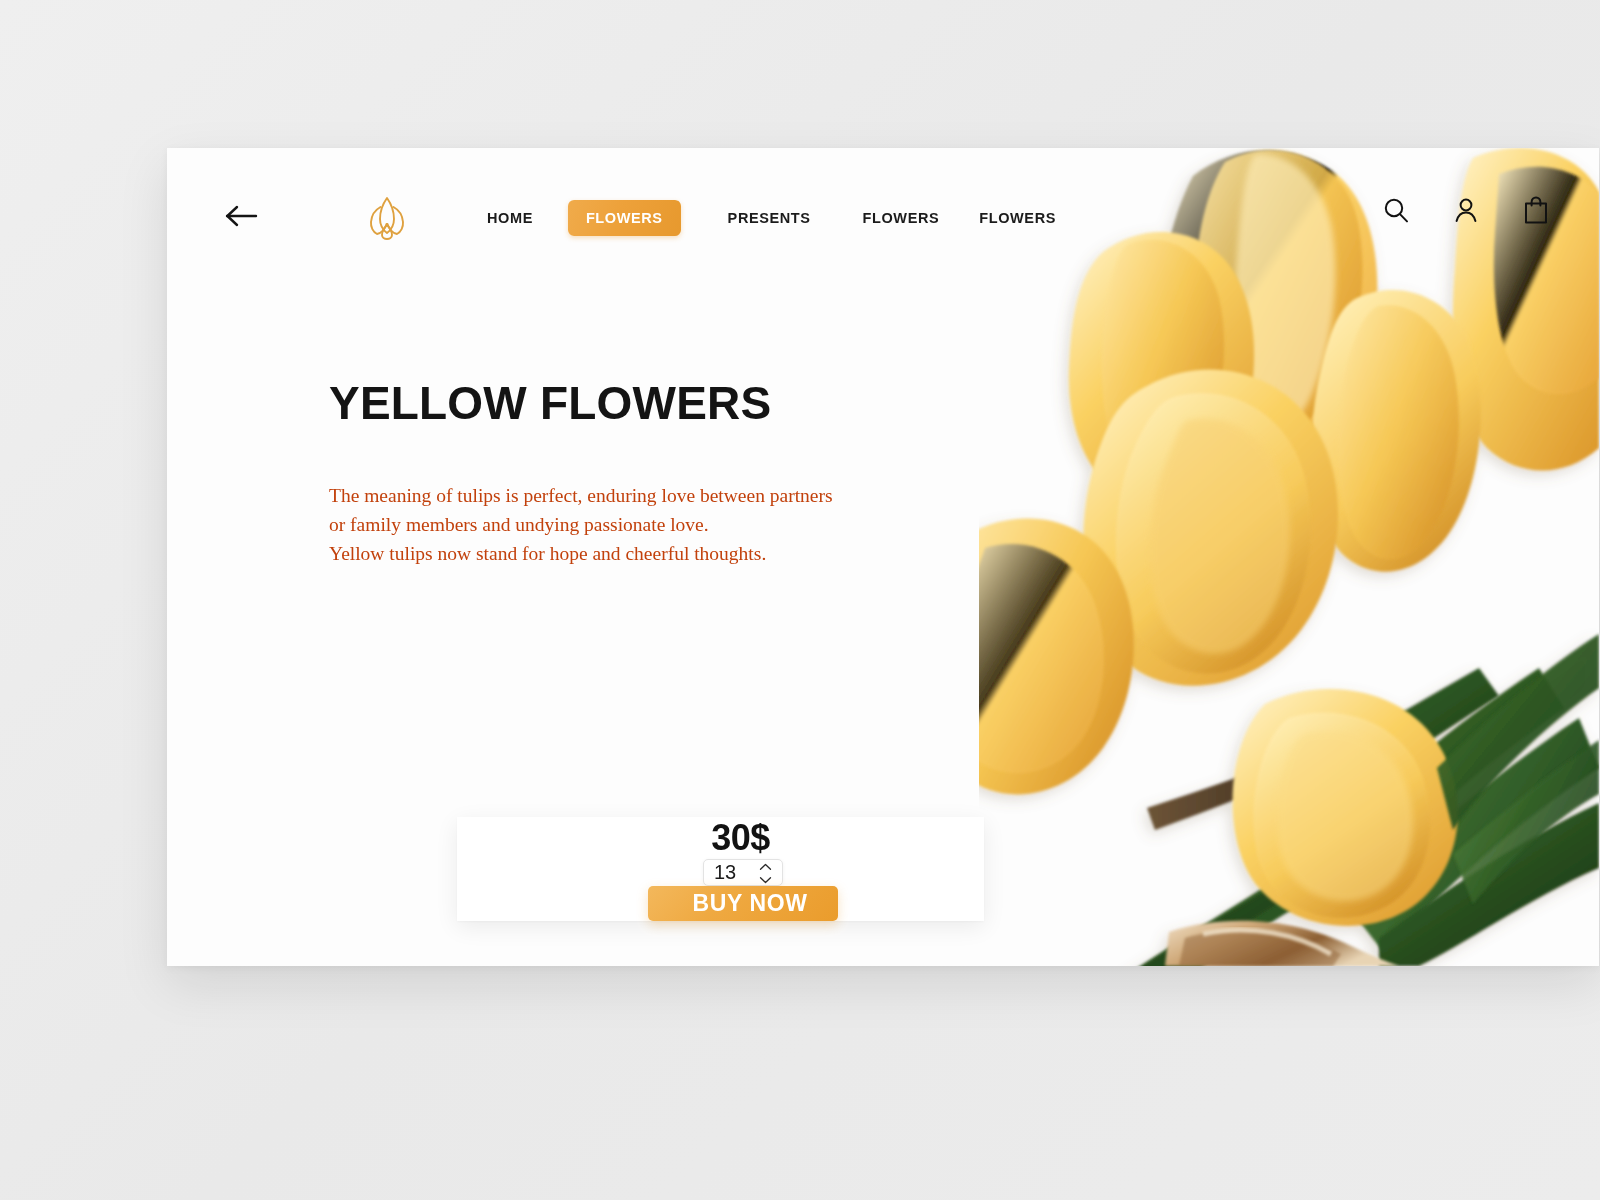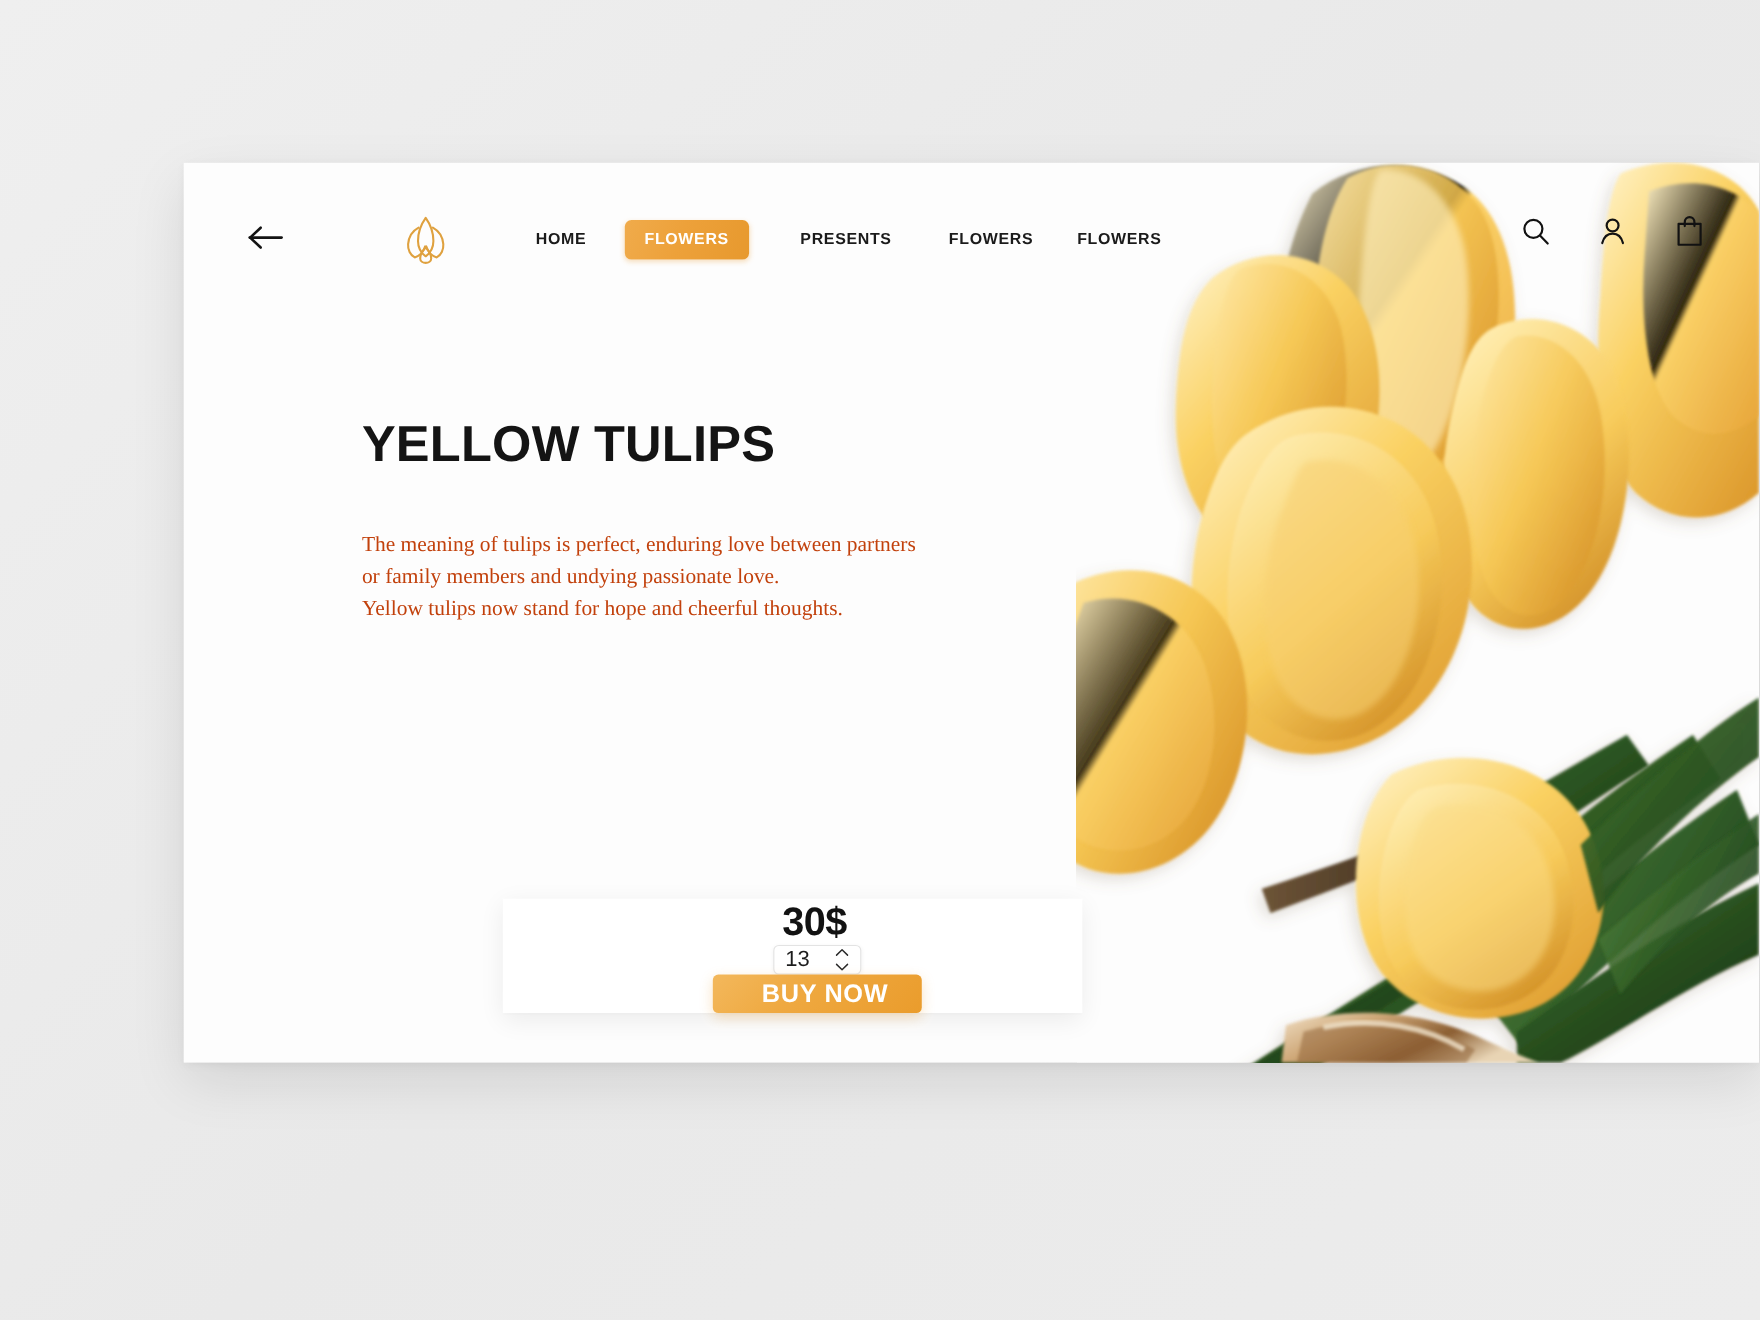--- a/index.html
+++ b/index.html
@@ -435,21 +435,21 @@
           <svg width="26" height="30" viewBox="0 0 26 30" fill="none" stroke="#121212" stroke-width="2" stroke-linecap="round" stroke-linejoin="round">
             <path d="M3 8.5 H23 V27.5 H3 Z"></path>
             <path d="M8.6 10.5 V7.2 C8.6 4.4 10.6 2.4 13 2.4 C15.4 2.4 17.4 4.4 17.4 7.2 V10.5"></path>
           </svg>
         </span>
       </div>
     </div>
   </div>
 
   <div class="content">
-    <h1 class="product-title">YELLOW TULIPS</h1>
+    <h1 class="product-title">YELLOW FLOWERS</h1>
     <p class="product-desc">The meaning of tulips is perfect, enduring love between partners
 or family members and undying passionate love.
 Yellow tulips now stand for hope and cheerful thoughts.</p>
   </div>
 
   <div class="purchase-bar">
     <div class="price">30$</div>
 
     <div class="qty-box">
       <span class="qty-value">13</span>

